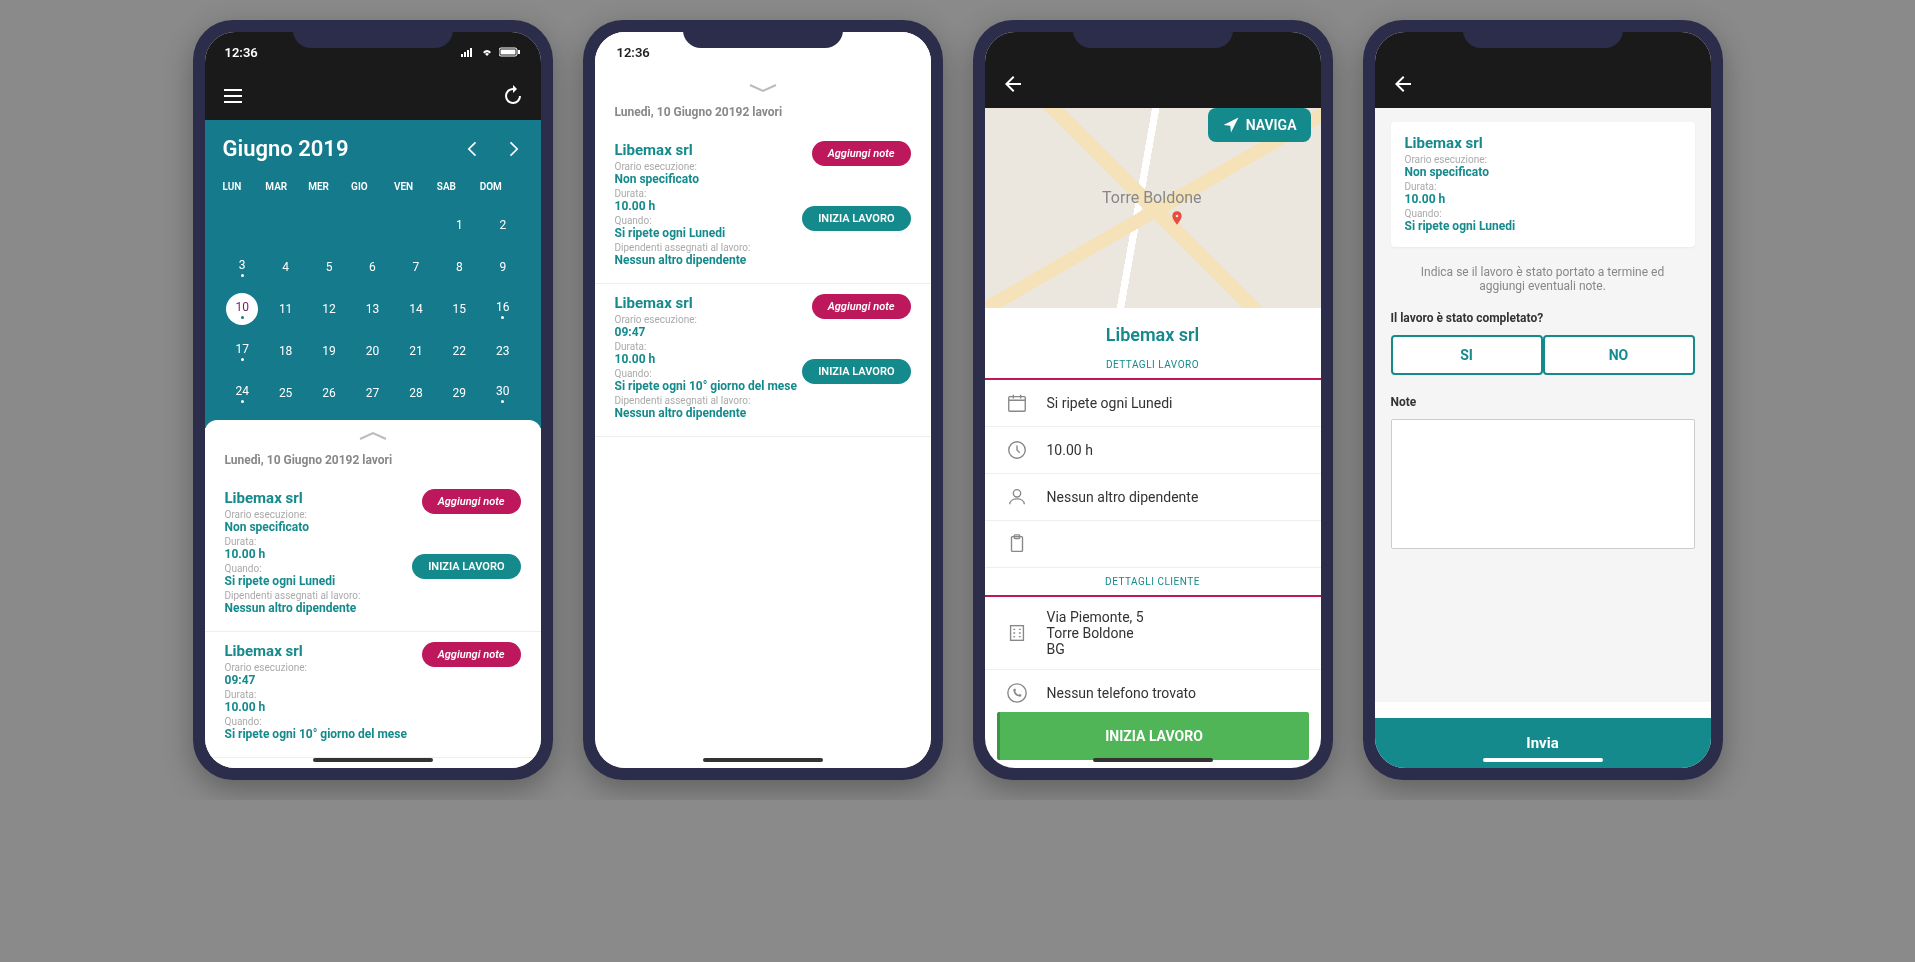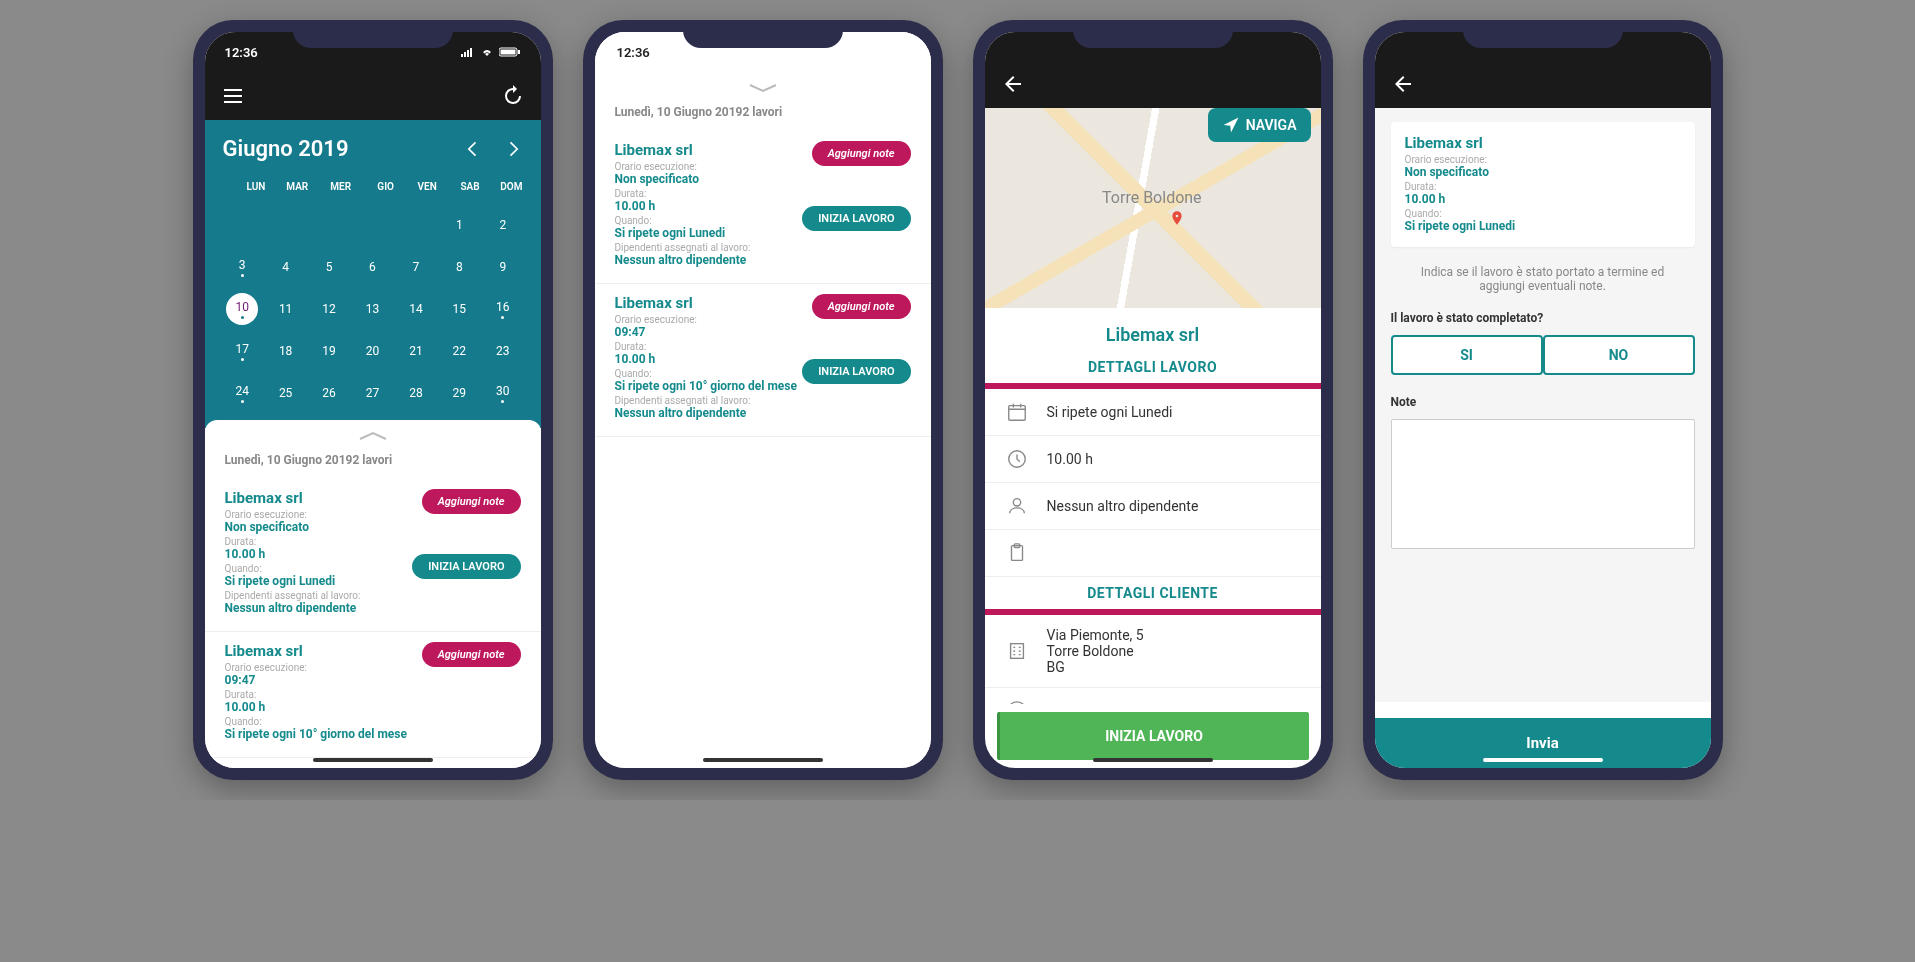--- a/index.html
+++ b/index.html
@@ -9,21 +9,21 @@
   .notch { position: absolute; top: 0; left: 50%; transform: translateX(-50%); width: 160px; height: 28px; background: #2b2d4a; border-radius: 0 0 18px 18px; z-index: 100; }
   .statusbar { height: 40px; background: #1a1a1a; color: #fff; display: flex; align-items: center; justify-content: space-between; padding: 0 20px; font-size: 13px; font-weight: 600; }
   .statusbar-right { display: flex; gap: 4px; align-items: center; }
   .navbar { height: 48px; background: #1a1a1a; display: flex; align-items: center; justify-content: space-between; padding: 0 16px; }
   .navbar .icon { width: 24px; height: 24px; fill: #fff; }
   .calendar-header { background: #157a8c; color: #fff; padding: 16px 18px; }
   .calendar-title-row { display: flex; justify-content: space-between; align-items: center; margin-bottom: 20px; }
   .calendar-title { font-size: 22px; font-weight: 600; }
   .calendar-nav { display: flex; gap: 20px; }
   .calendar-nav svg { width: 20px; height: 20px; fill: #fff; }
-  .calendar-weekdays { display: grid; grid-template-columns: repeat(7, 1fr); font-size: 10px; font-weight: 600; text-align: right; margin-bottom: 14px; }
+  .calendar-weekdays { display: grid; grid-template-columns: repeat(7, 1fr); font-size: 10px; font-weight: 600; text-align: left; margin-bottom: 14px; }
   .calendar-grid { display: grid; grid-template-columns: repeat(7, 1fr); gap: 4px; }
   .calendar-cell { height: 38px; display: flex; flex-direction: column; align-items: center; justify-content: center; font-size: 12px; position: relative; }
   .calendar-cell.selected { background: #fff; color: #701a75; border-radius: 50%; width: 32px; height: 32px; margin: 3px auto; }
   .calendar-cell .dot { width: 3px; height: 3px; background: #fff; border-radius: 50%; margin-top: 2px; }
   .calendar-cell.selected .dot { background: #157a8c; }
   .sheet { background: #fff; flex: 1; border-radius: 12px 12px 0 0; margin-top: -8px; position: relative; overflow-y: auto; }
   .sheet-handle { text-align: center; padding: 6px 0 2px; }
   .sheet-handle svg { width: 30px; height: 10px; fill: #bbb; }
   .sheet-header { display: flex; justify-content: flex-start; padding: 6px 20px 12px; color: #888; font-size: 12px; font-weight: 700; }
   .job-card { padding: 10px 20px 14px; border-bottom: 1px solid #eee; display: flex; justify-content: space-between; align-items: flex-start; }
@@ -46,21 +46,21 @@
     linear-gradient(-30deg, transparent 47%, #f5e2b8 47%, #f5e2b8 51%, transparent 51%),
     linear-gradient(100deg, transparent 45%, #fff 45%, #fff 47%, transparent 47%);
   }
   .map-town { position: absolute; top: 40%; left: 35%; font-size: 16px; color: #888; text-align: center; }
   .map-pin { position: absolute; top: 50%; left: 55%; width: 16px; height: 16px; }
   .map-pin svg { fill: #e74c3c; width: 16px; height: 20px; }
   .naviga-btn { position: absolute; top: 0; right: 10px; background: #158a8c; color: #fff; padding: 8px 14px; border-radius: 8px; display: flex; align-items: center; gap: 6px; font-size: 14px; font-weight: 600; }
   .naviga-btn svg { width: 18px; height: 18px; fill: #fff; }
   .detail-body { flex: 1; overflow-y: auto; padding: 0 0 12px; }
   .detail-title { text-align: center; color: #158a8c; font-size: 18px; font-weight: 600; padding: 16px 0 6px; }
-  .detail-section-label { text-align: center; color: #158a8c; font-size: 14px; font-weight: 700; letter-spacing: 0.5px; padding: 8px 0; border-bottom: 6px solid #be185d; }
+  .detail-section-label { text-align: center; color: #158a8c; font-size: 10px; font-weight: 400; letter-spacing: 0.5px; padding: 8px 0; border-bottom: 2px solid #be185d; }
   .detail-row { display: flex; align-items: center; gap: 18px; padding: 12px 20px; border-bottom: 1px solid #eee; font-size: 14px; color: #333; }
   .detail-row .icon-cell { width: 24px; display: flex; justify-content: center; }
   .detail-row svg { width: 22px; height: 22px; fill: none; stroke: #888; stroke-width: 1.5; }
   .big-start-btn { margin: 8px 12px; background: #4fb557; color: #fff; text-align: center; padding: 16px 0; font-size: 14px; font-weight: 700; border-radius: 2px; border-left: 3px solid #3a9442; }
   
   .screen4-body { flex: 1; background: #f5f5f5; padding: 14px 16px 0; overflow-y: auto; }
   .card4 { background: #fff; border-radius: 4px; padding: 12px 14px; box-shadow: 0 1px 2px rgba(0,0,0,0.05); }
   .helper-text { text-align: center; color: #888; font-size: 12px; padding: 18px 20px; }
   .q-label { font-size: 12px; font-weight: 700; color: #333; margin-bottom: 10px; }
   .yn-row { display: flex; margin-bottom: 20px; }

